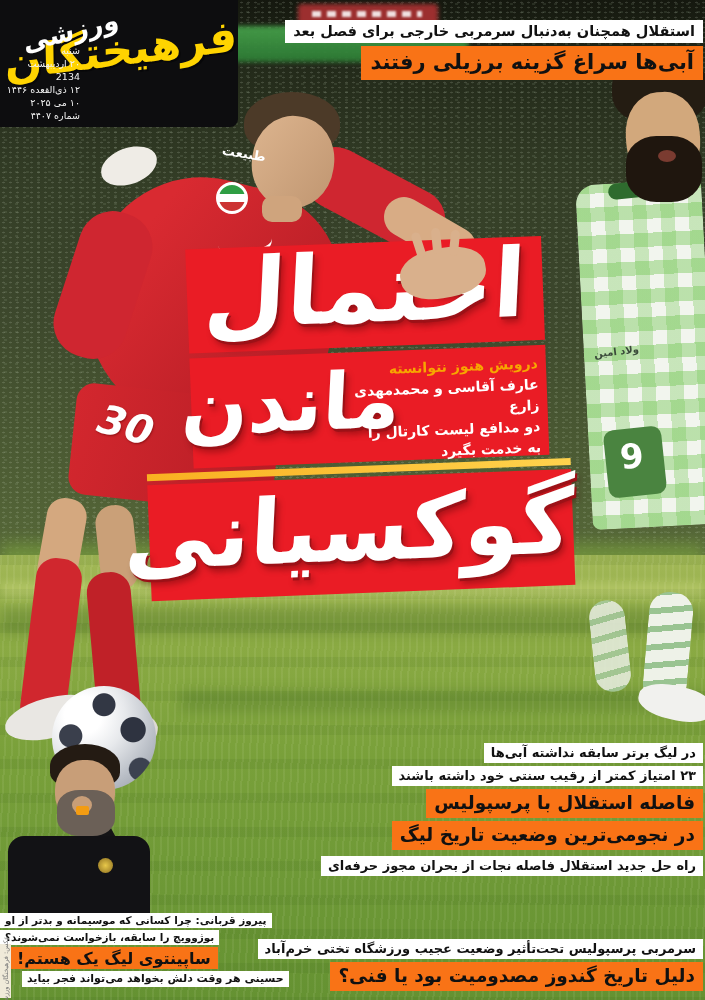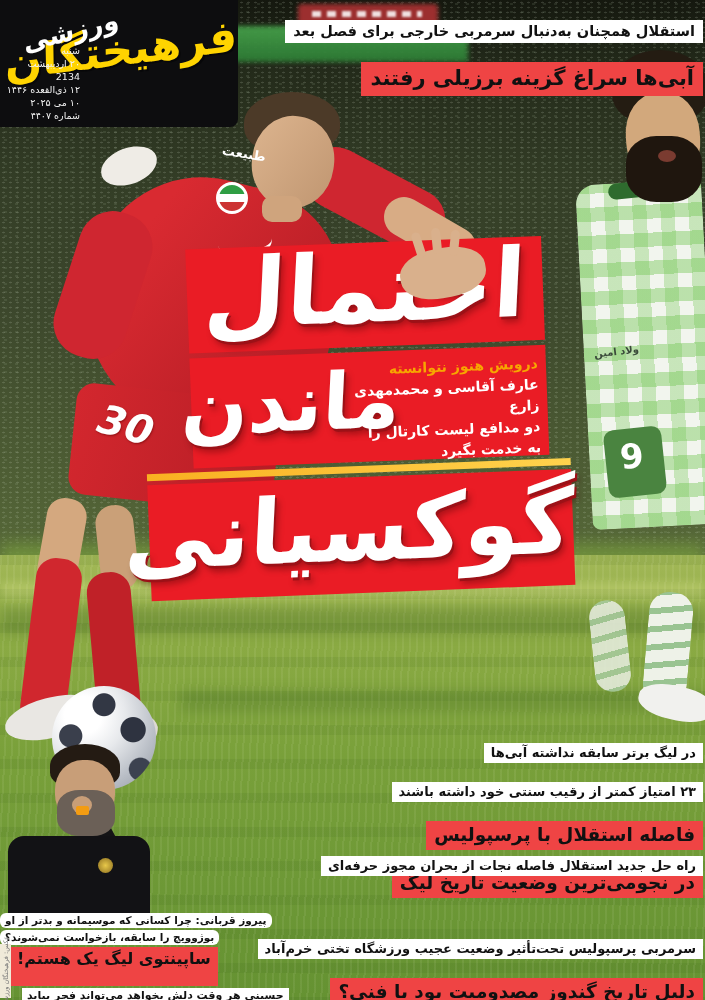--- a/index.html
+++ b/index.html
@@ -110,32 +110,32 @@
   .stripe-gold{width:424px;height:7px;background:linear-gradient(90deg,#f9b021,#ffd34d);margin-bottom:4px;}
   .band3{width:424px;height:116px;}
   .giant{position:absolute;color:#fff;font-weight:bold;transform:skewX(-5deg);direction:rtl;white-space:nowrap;
     text-shadow:2px 3px 0 #9c1117, 4px 6px 6px rgba(60,0,0,.35);}
   .word1{left:0;right:0;top:-14px;font-size:95px;line-height:120px;text-align:center;}
   .word2{left:4px;top:-16px;width:205px;font-size:78px;line-height:130px;text-align:center;}
   .word3{left:0;right:0;top:-12px;font-size:90px;line-height:128px;text-align:center;}
   .deck{position:absolute;right:8px;top:8px;width:190px;font-size:14px;font-weight:bold;line-height:1.5;text-align:right;direction:rtl;color:#fff;}
   .deck .gold{color:#f7a600;}
   
-  .strips{position:absolute;display:flex;flex-direction:column;gap:19px;z-index:20;}
+  .strips{position:absolute;display:flex;flex-direction:column;gap:3px;z-index:20;}
   .strips.right{right:2px;align-items:flex-end;}
   .strips.left{left:0;align-items:flex-start;gap:2px;z-index:20;}
   .kicker,.kicker-sm,.kicker-xs,.footer-xs{background:#fff;color:#111;font-weight:bold;direction:rtl;white-space:nowrap;}
   .kicker{font-size:14.5px;padding:3px 8px 4px;}
   .kicker-sm{font-size:13px;padding:2px 7px 3px;}
-  .kicker-xs{font-size:10.5px;padding:1px 5px 2px;border-radius:6px;}
+  .kicker-xs{font-size:10.5px;padding:1px 5px 2px;}
   .footer-xs{font-size:11px;padding:1px 5px 2px;margin-left:22px;}
-  .hl-lg,.hl-md,.hl-sm{background:#ef4444;color:#111;font-weight:bold;direction:rtl;white-space:nowrap;}
+  .hl-lg,.hl-md,.hl-sm{background:#f97316;color:#111;font-weight:bold;direction:rtl;white-space:nowrap;}
   .hl-lg{font-size:21px;padding:4px 9px 6px;}
   .hl-md{font-size:18.5px;padding:3px 8px 5px;}
-  .hl-sm{font-size:16px;padding:2px 7px 18px;margin-left:10px;}
+  .hl-sm{font-size:16px;padding:2px 7px 1px;margin-left:10px;}
   .blockA{top:20px;}
   .blockB{top:743px;}
   .blockC{top:856px;}
   .blockD{top:939px;}
   .blockL{top:913px;}
   
   .credit{left:0;top:944px;width:11px;height:54px;background:#f0ead9;z-index:21;display:flex;align-items:center;justify-content:center;}
   .credit span{writing-mode:vertical-rl;transform:rotate(180deg);font-size:6.5px;color:#777;white-space:nowrap;}
 </style>
 </head>

